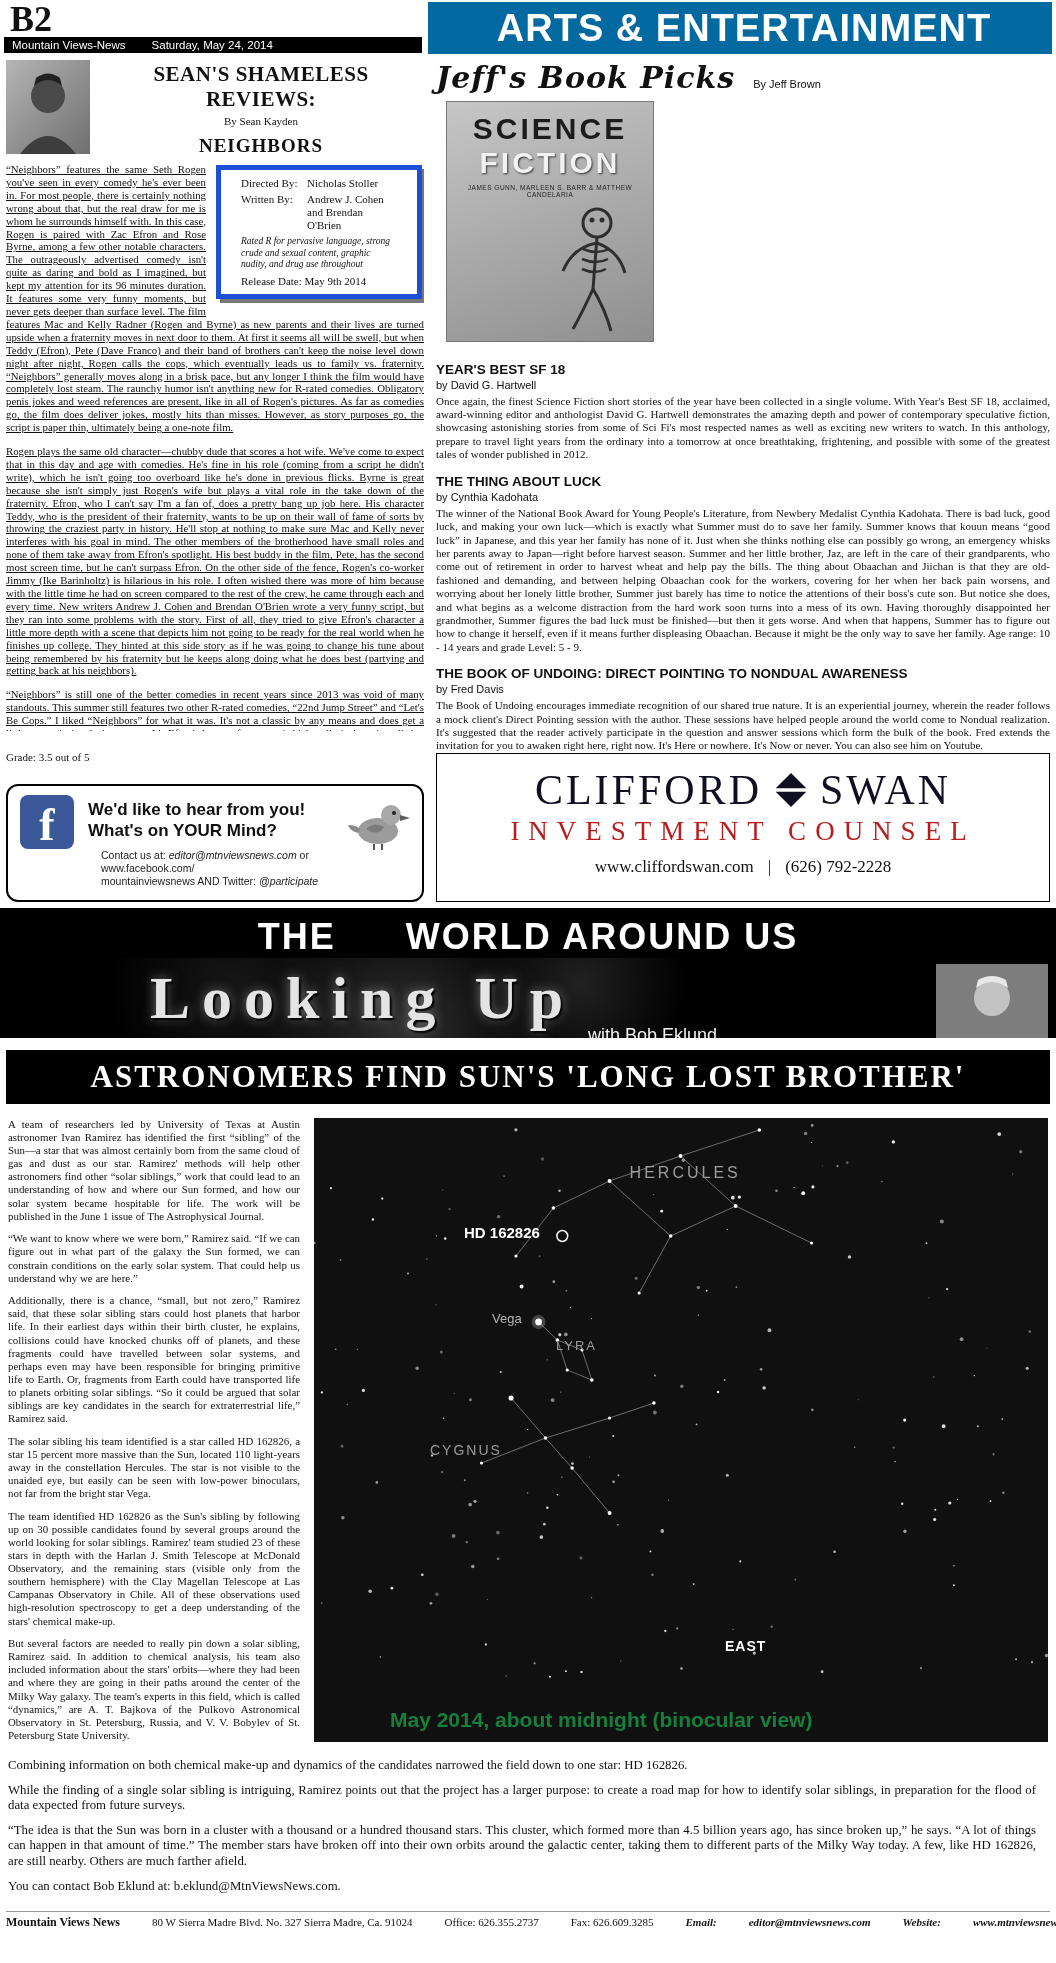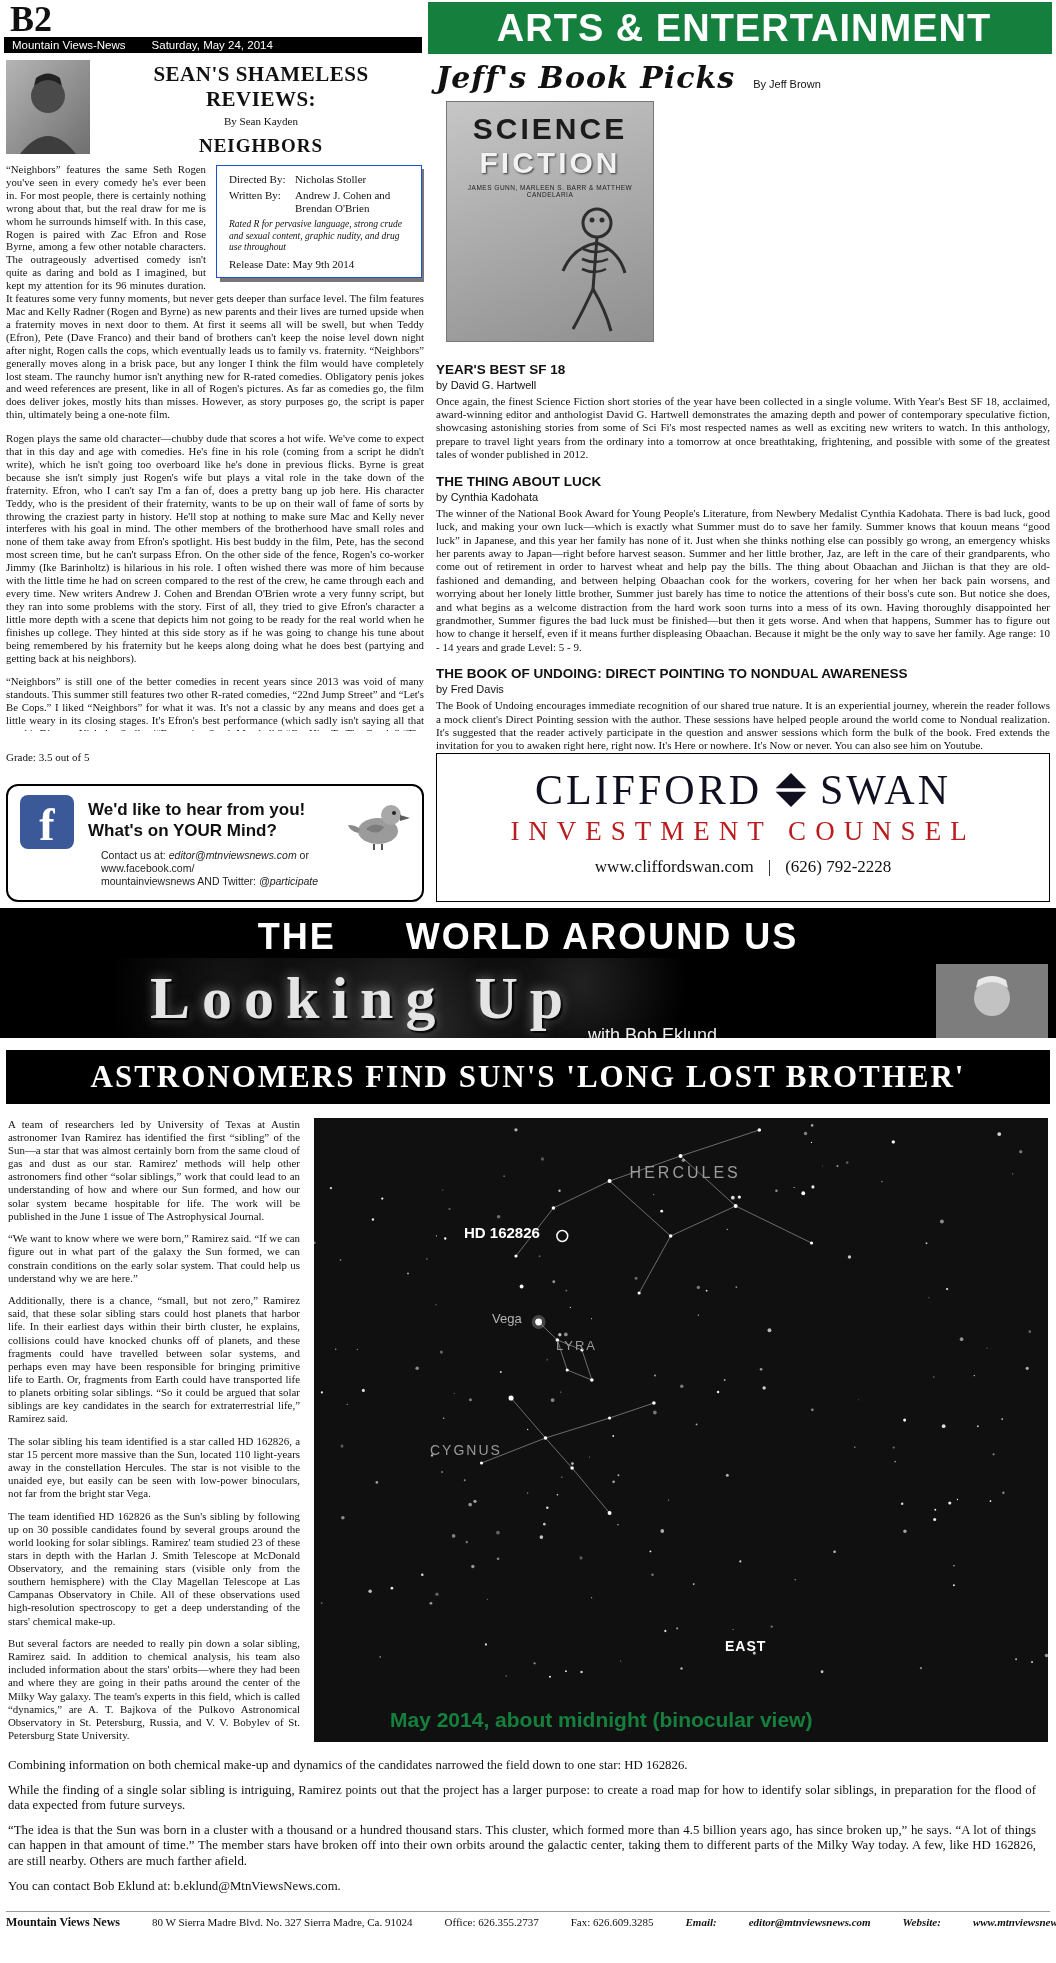--- a/index.html
+++ b/index.html
@@ -5,39 +5,39 @@
   * { box-sizing: border-box; margin: 0; padding: 0; }
   body { background: #e8e8e8; font-family: "Liberation Serif", serif; color: #111; }
   .page { width: 1056px; height: 1963px; margin: 0 auto; background: #fff; overflow: hidden; position: relative; }
 
   
   .topbar { display: flex; height: 54px; padding: 2px 4px 0 4px; gap: 6px; }
   .topbar-left { width: 418px; display: flex; flex-direction: column; }
   .page-num { font: bold 36px "Liberation Serif", serif; line-height: 34px; padding-left: 6px; }
   .masthead-strip { background: #000; color: #fff; font: 11.5px "Liberation Sans", sans-serif;
                     display: flex; gap: 26px; align-items: center; padding: 2px 8px; margin-top: 1px; }
-  .section-bar { flex: 1; background: #15803d; color: #fff; display: flex; align-items: center; justify-content: center;
+  .section-bar { flex: 1; background: #0369a1; color: #fff; display: flex; align-items: center; justify-content: center;
                  font: bold 38px "Liberation Sans", sans-serif; letter-spacing: 1px; padding-left: 8px; }
 
   
   .main-cols { display: flex; gap: 12px; padding: 6px 6px 4px 6px; height: 852px; overflow: hidden; }
   .col-left { width: 418px; display: flex; flex-direction: column; }
   .col-right { flex: 1; display: flex; flex-direction: column; }
 
   .review-head { display: flex; gap: 8px; }
   .author-photo { width: 84px; height: 94px; flex: none; }
   .review-title-stack { flex: 1; text-align: center; padding-top: 2px; }
   .review-title { font: bold 21px "Liberation Serif", serif; letter-spacing: .5px; width: 250px; margin: 0 auto; }
   .review-byline { font: 11px "Liberation Serif", serif; margin-top: 3px; }
   .movie-title { font: bold 19px "Liberation Serif", serif; letter-spacing: 1px; margin-top: 8px; }
 
   .review-body { margin-top: 6px; font-size: 10.8px; line-height: 12.9px; text-align: justify; max-height: 568px; overflow: hidden; }
-  .review-body p { margin-bottom: 11px; }
+  .review-body p { margin-bottom: 11px; text-decoration: underline; }
   .info-box { float: right; width: 206px; margin: 2px 2px 8px 10px; background: #fff;
-              border: 1px solid #1d4ed8; box-shadow: 4px 4px 0 #777; padding: 7px 12px; text-align: left; }
+              border: 5px solid #1d4ed8; box-shadow: 4px 4px 0 #777; padding: 7px 20px; text-align: left; }
   .ib-row { display: flex; font-size: 11px; line-height: 13px; margin-bottom: 3px; }
   .ib-label { width: 66px; flex: none; }
   .ib-val { flex: 1; }
   .ib-rating { font-style: italic; font-size: 9.5px; line-height: 11.5px; margin: 4px 0; }
   .ib-release { font-size: 11px; }
   .review-grade { font-size: 11px; margin-top: 20px; text-align: left; }
 
   .fb-box { margin-top: auto; border: 2px solid #000; border-radius: 12px; padding: 9px 12px;
             display: flex; align-items: center; gap: 14px; height: 118px; }
   .fb-icon { width: 54px; height: 54px; background: #3b5998; border-radius: 8px; flex: none;

